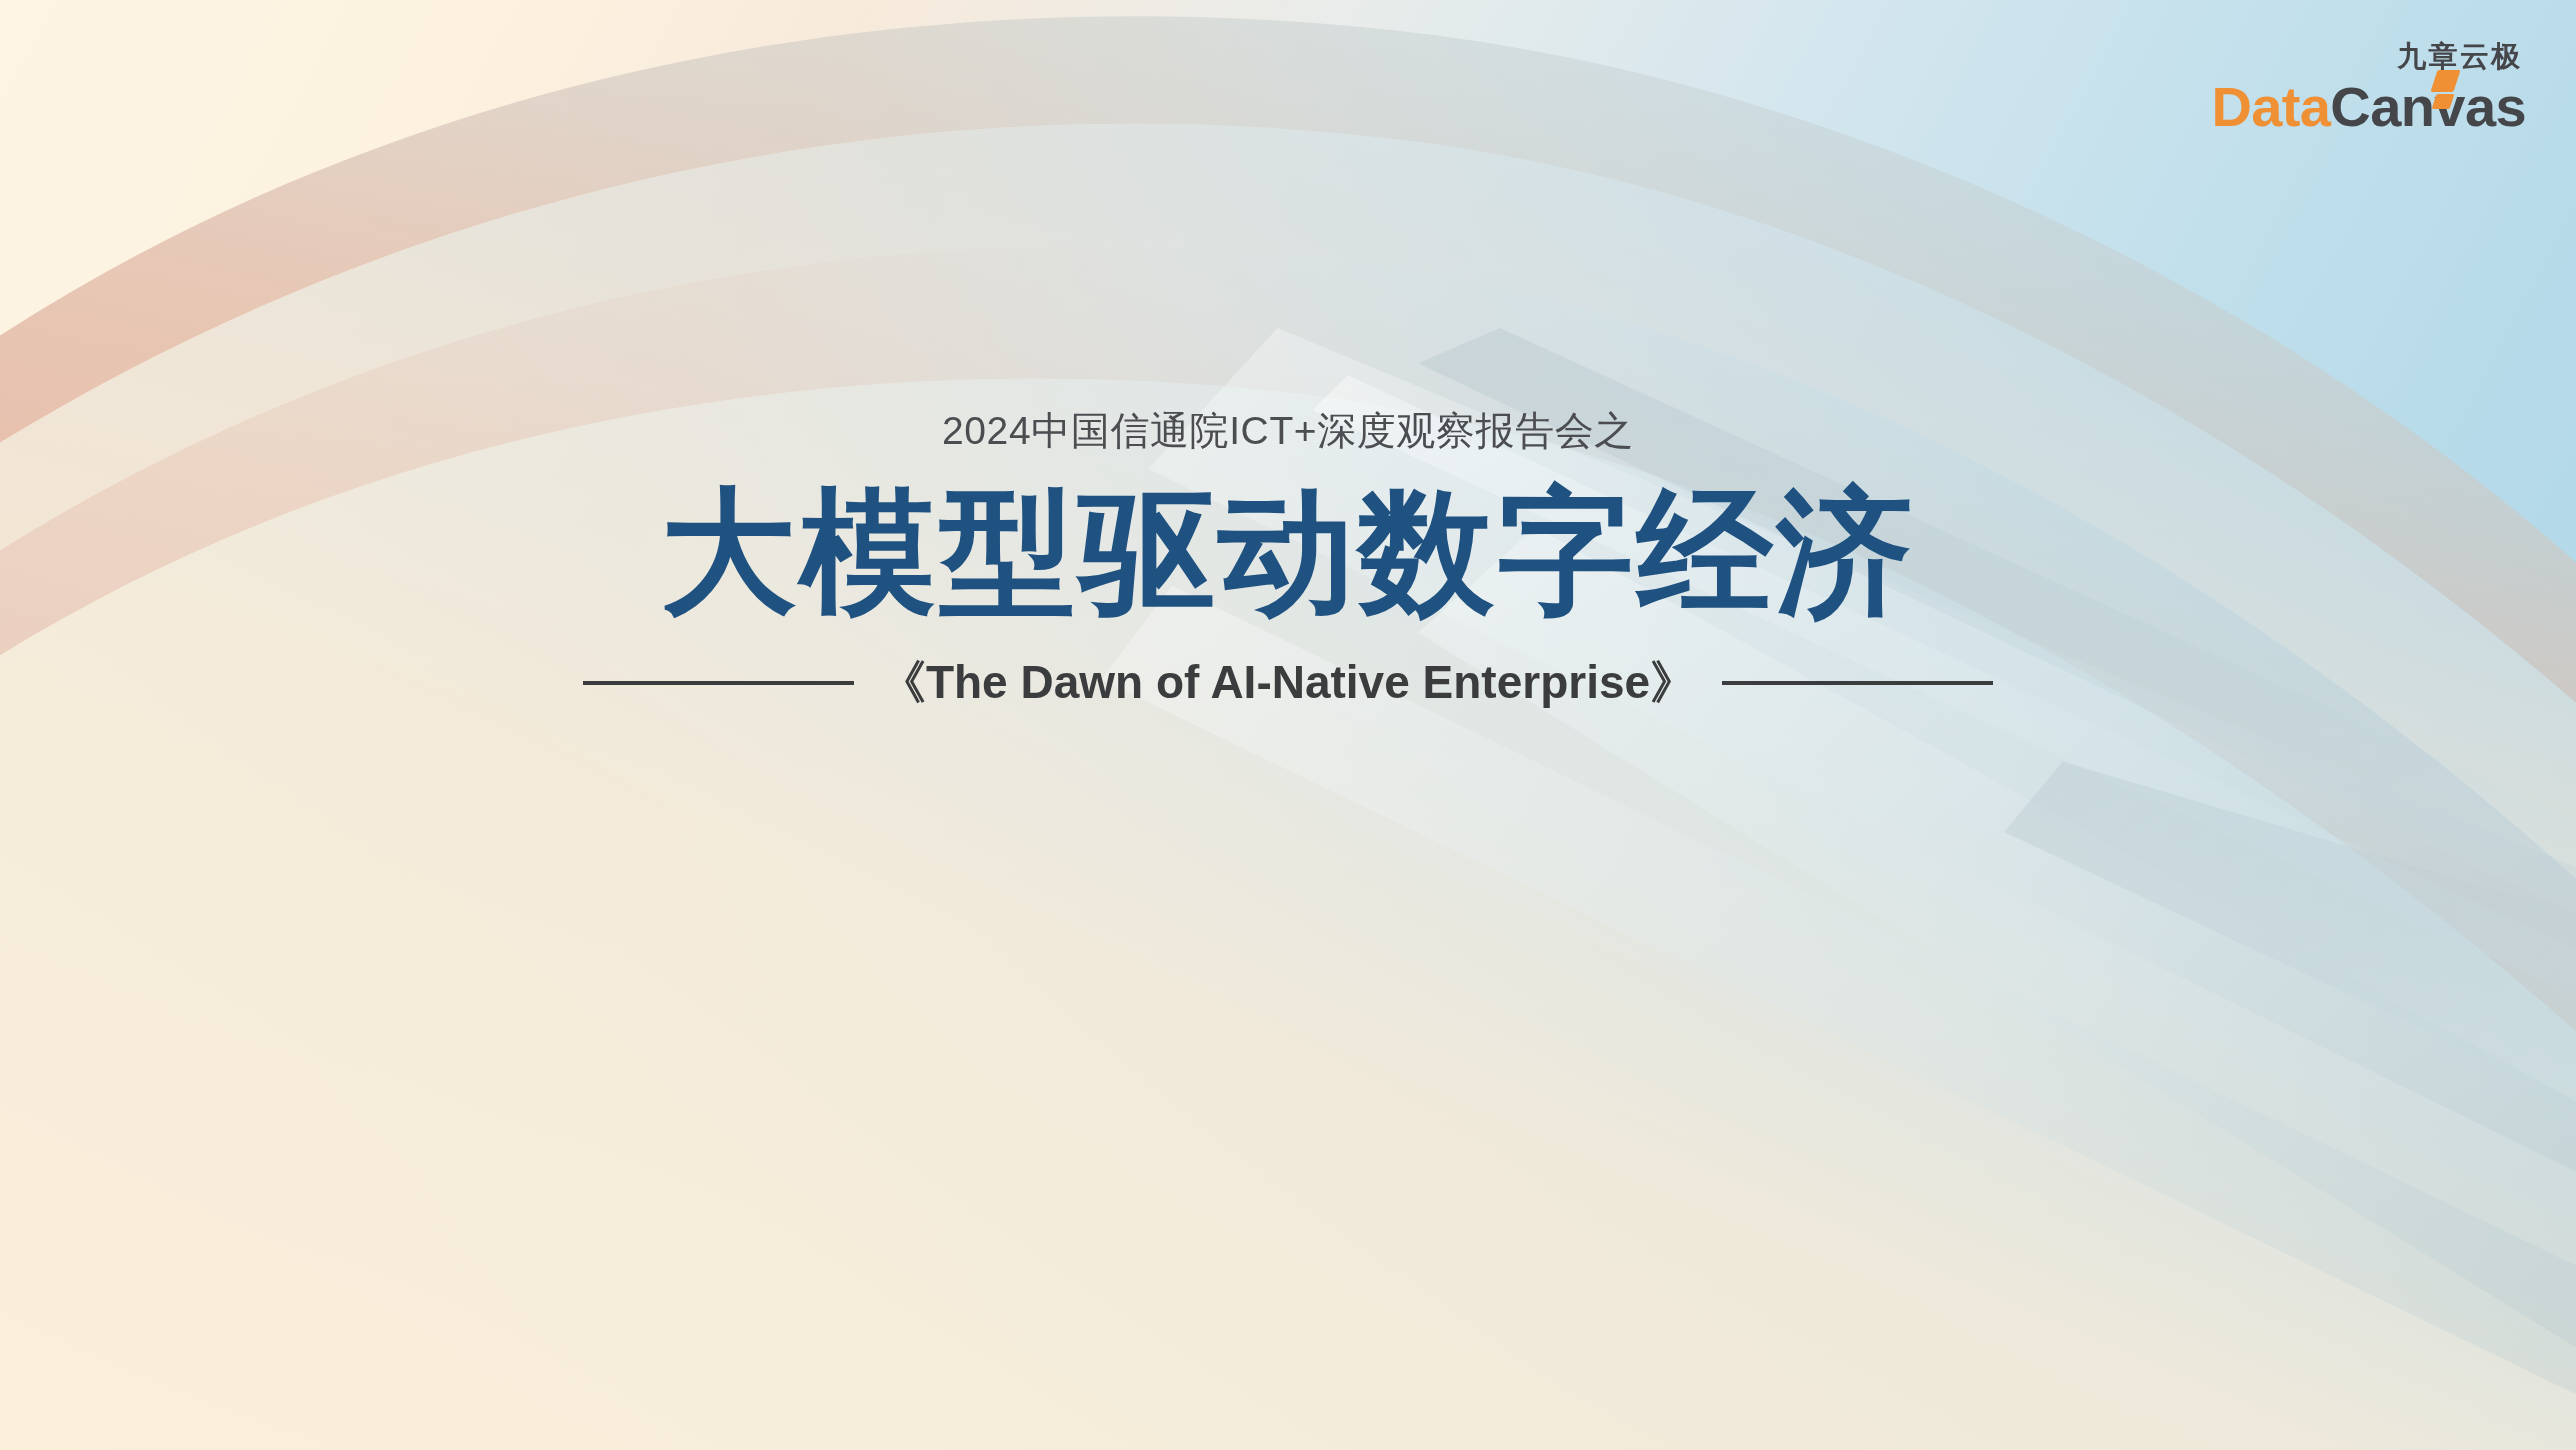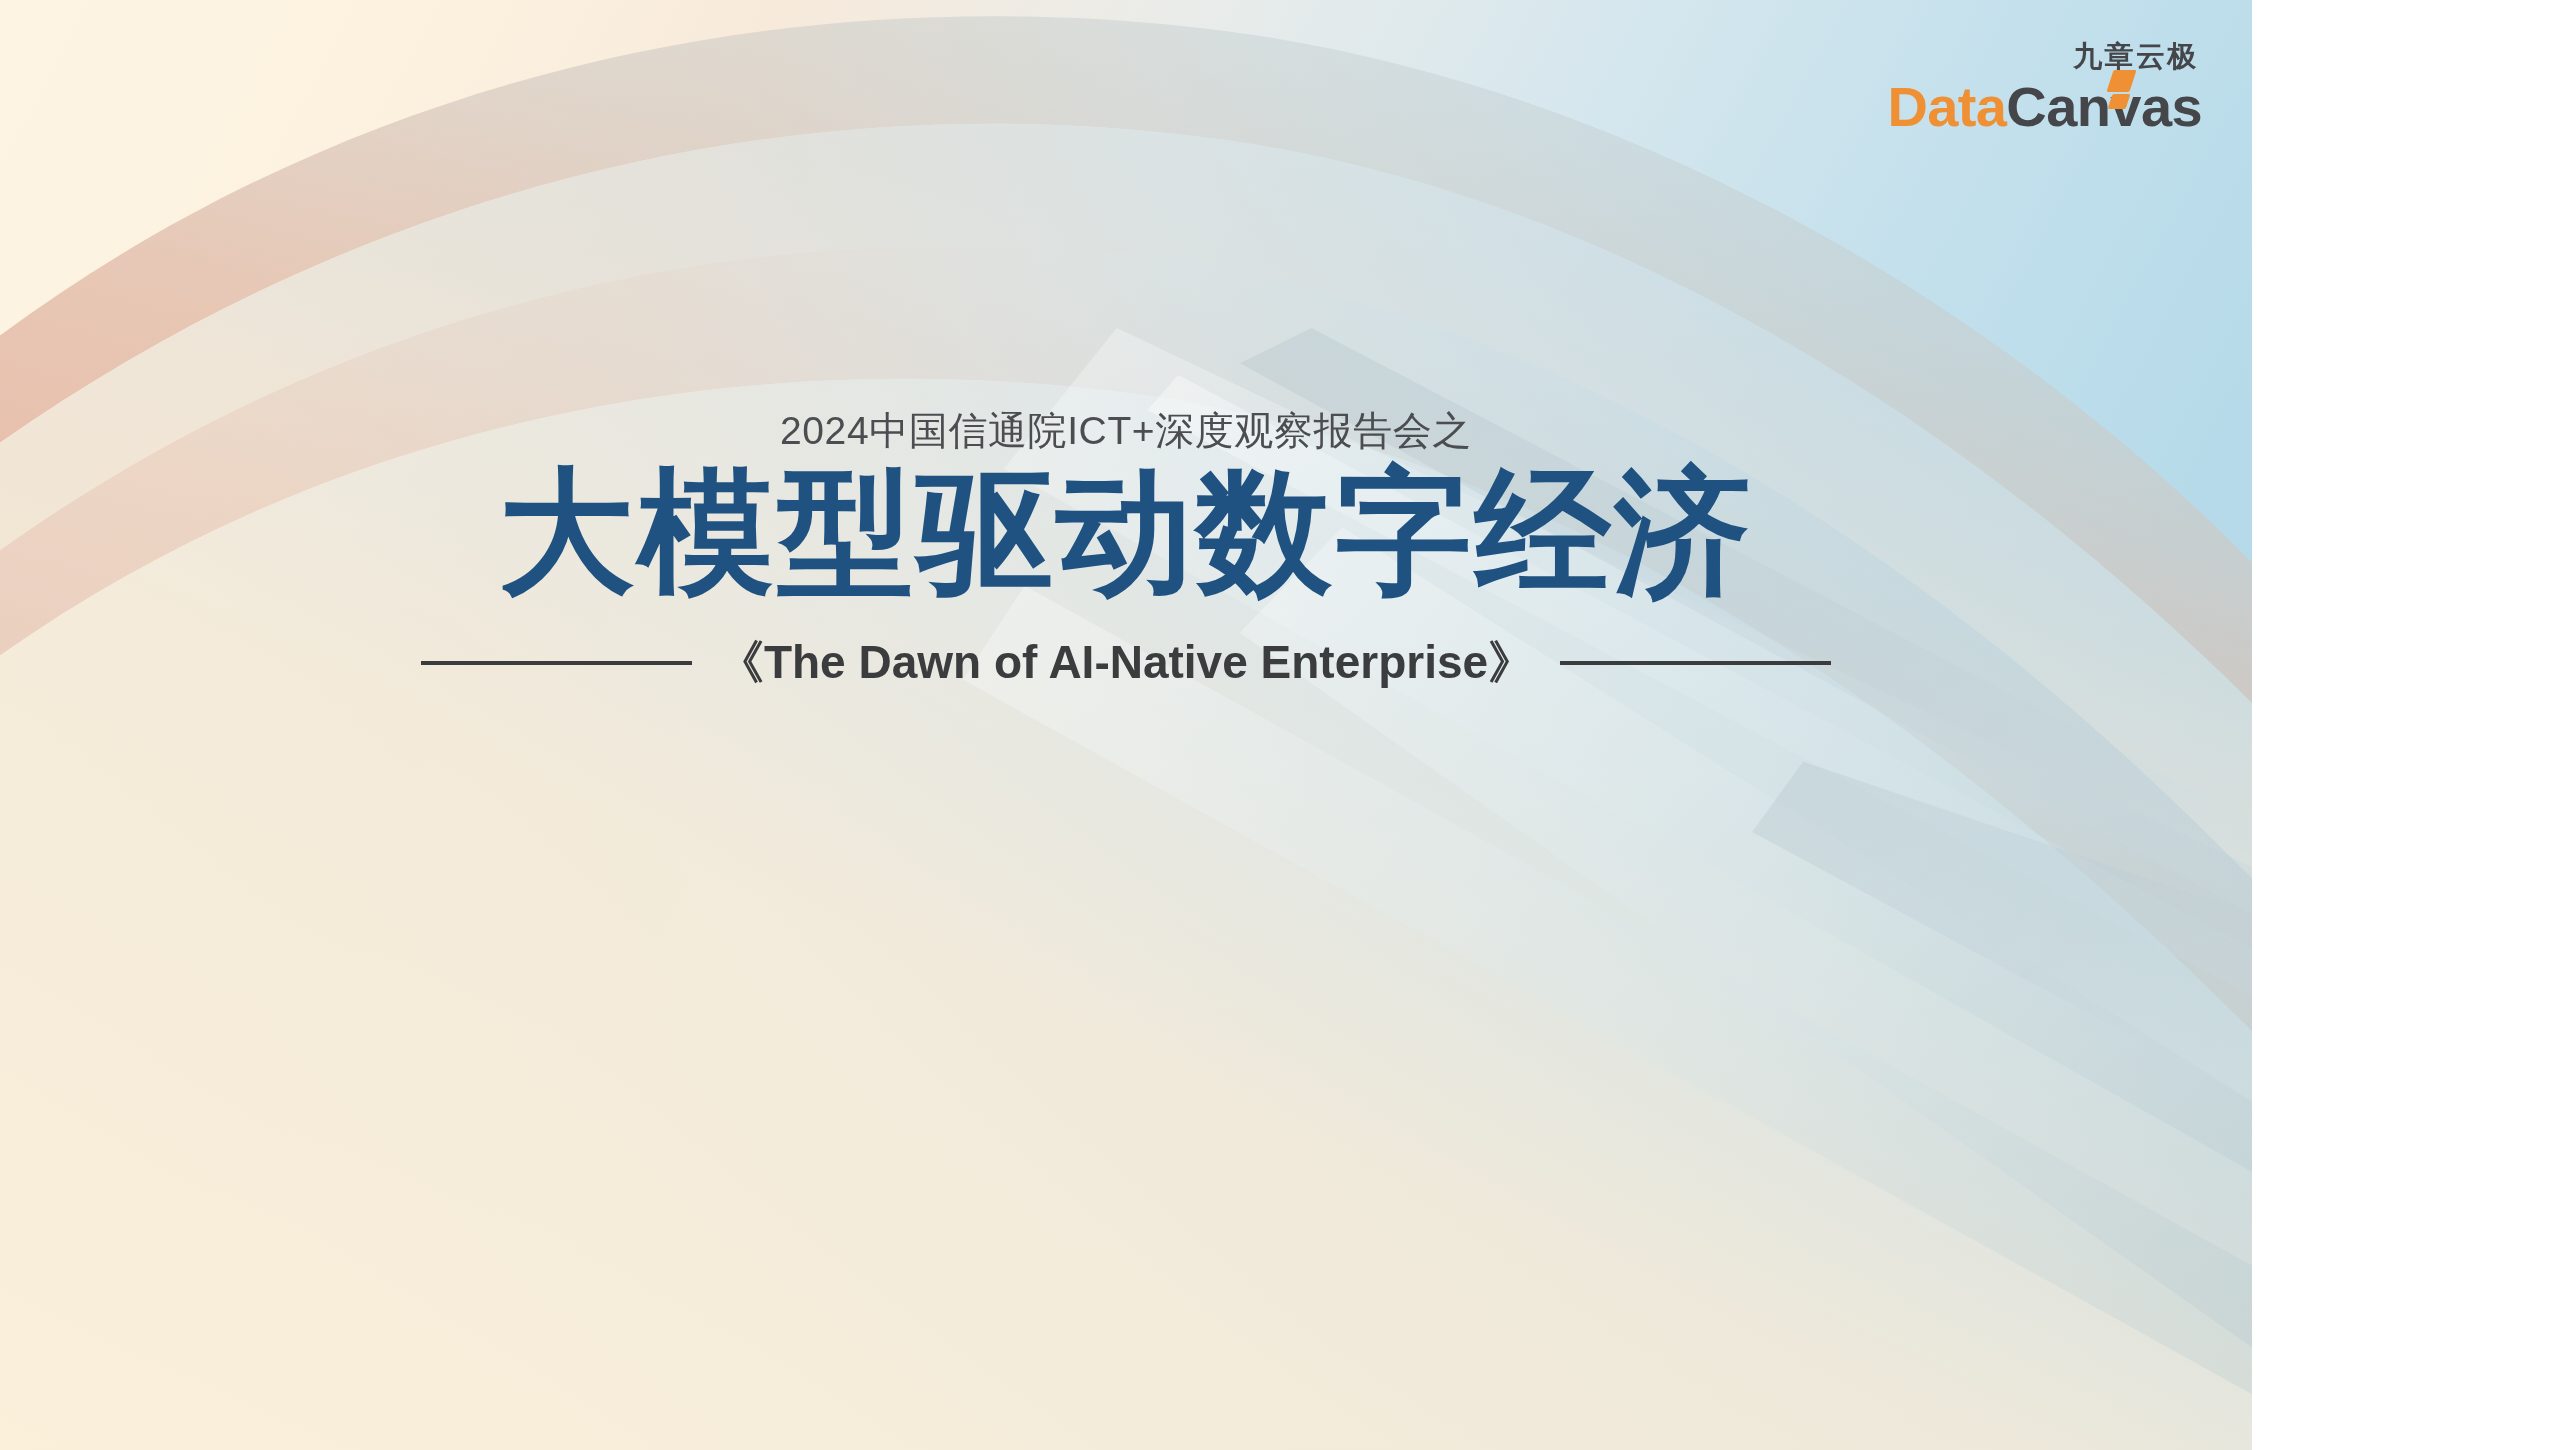--- a/index.html
+++ b/index.html
@@ -2,21 +2,21 @@
 <html style="font-size:9.4px"><head>
 <meta charset="utf-8">
 <style>
   html, body {
     margin: 0;
     padding: 0;
     background: #ffffff;
   }
   #slide {
     position: relative;
-    width: 2252px;
+    width: 2576px;
     height: 1450px;
     overflow: hidden;
     font-family: "Liberation Sans", "DejaVu Sans", sans-serif;
     
     background:
       linear-gradient(118deg,
         #fdf4e3 0%,
         #fdf2e0 14%,
         #f7eadb 26%,
         #e9ecea 40%,
@@ -87,21 +87,21 @@
     right: 0;
     top: 410px;
     text-align: center;
   }
   #event-subtitle {
     font-size: 39px;
     font-weight: 300;
     color: #4b4d50;
     letter-spacing: 0.6px;
     line-height: 1.1;
-    margin-bottom: 0;
+    margin-bottom: 20px;
     white-space: nowrap;
   }
   .title-line {
     font-size: 136px;
     font-weight: 800;
     color: #1f5280;
     letter-spacing: 3.5px;
     line-height: 1.17;
     white-space: nowrap;
   }

